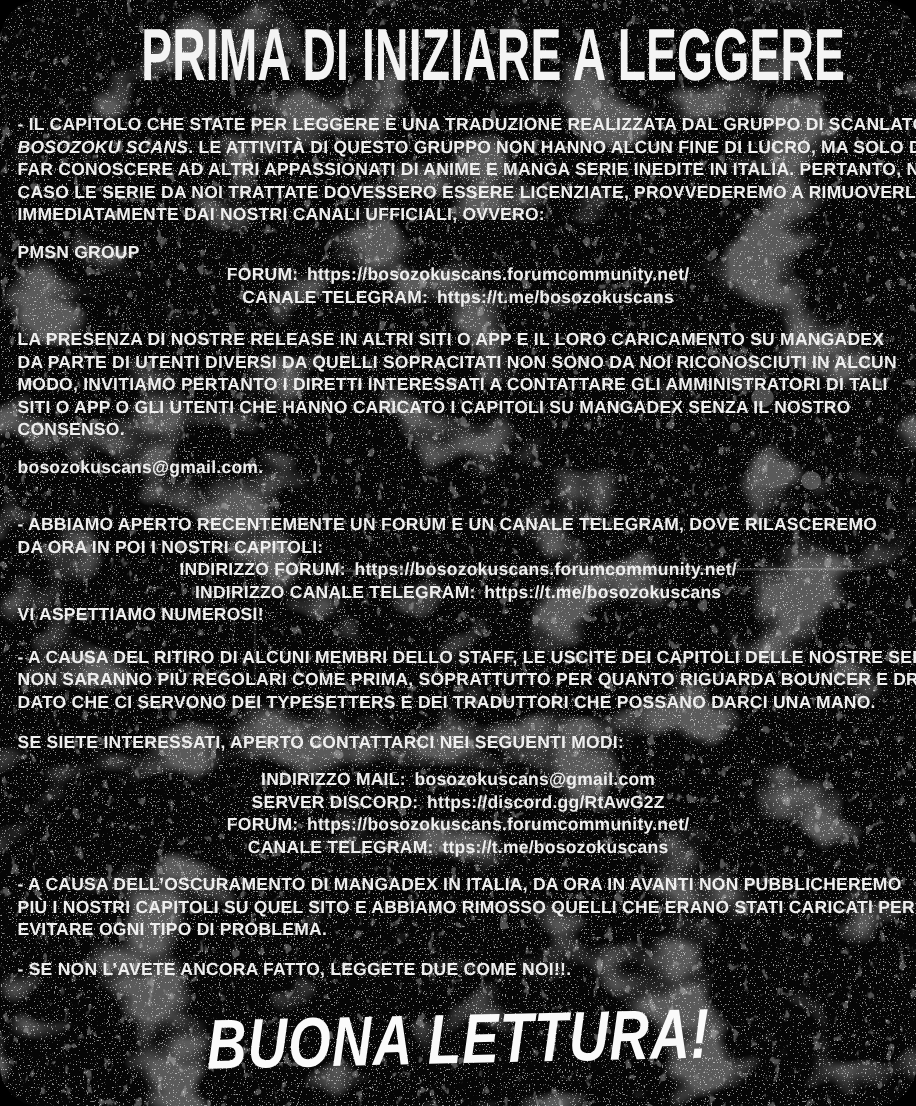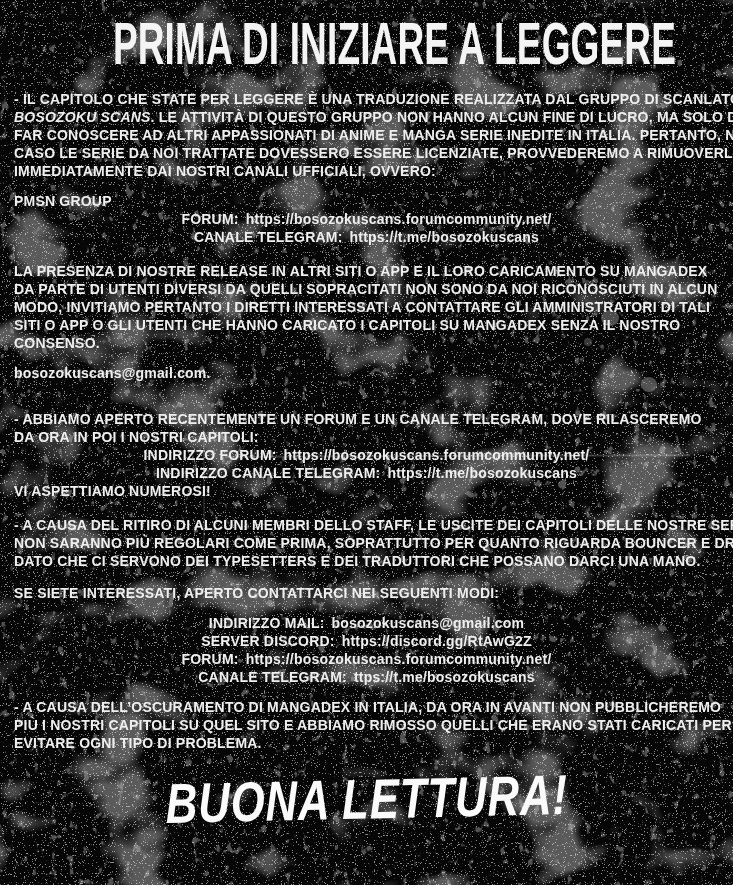--- a/index.html
+++ b/index.html
@@ -1,20 +1,20 @@
 <!DOCTYPE html>
 <html><head>
 <meta charset="utf-8">
 <style>
   html,body{margin:0;padding:0;background:#000;}
   .page{
     position:relative;width:733px;height:885px;overflow:hidden;
     background:#070707;color:#efefef;
     font-family:"Liberation Sans",sans-serif;font-weight:bold;
-    font-size:14px;line-height:18px;letter-spacing:0.2px;
+    font-size:14px;line-height:18px;letter-spacing:0.2px;border-radius:32px;
   }
   .grunge{position:absolute;top:0;left:0;z-index:0;pointer-events:none;}
   .scratch-h{position:absolute;left:225px;top:455px;width:465px;height:2px;
     background:rgba(255,255,255,0.20);transform:rotate(-0.2deg);z-index:1;}
   .scratch-v{position:absolute;left:203px;top:423px;width:2px;height:122px;
     background:rgba(255,255,255,0.10);z-index:1;}
   .blob{position:absolute;border-radius:50%;background:rgba(135,135,135,0.55);z-index:1;}
   .blob1{left:601px;top:310px;width:18px;height:16px;}
   .blob2{left:641px;top:377px;width:16px;height:15px;}
   .blob3{left:584px;top:338px;width:8px;height:8px;background:rgba(120,120,120,0.45);}
@@ -143,19 +143,22 @@
         <span class="lbl">CANALE TELEGRAM:</span><span>ttps://t.me/bosozokuscans</span>
       </div>
     </div>
 
     <div class="block mb14">
         <div class="tl">- A CAUSA DELL’OSCURAMENTO DI MANGADEX IN ITALIA, DA ORA IN AVANTI NON PUBBLICHEREMO</div>
         <div class="tl">PIÙ I NOSTRI CAPITOLI SU QUEL SITO E ABBIAMO RIMOSSO QUELLI CHE ERANO STATI CARICATI PER</div>
         <div class="tl">EVITARE OGNI TIPO DI PROBLEMA.</div>
       </div>
 
+    <div class="block">
+      <div class="tl">- SE NON L’AVETE ANCORA FATTO, LEGGETE DUE COME NOI!!.</div>
+    </div>
 
     <div class="footer">
       <span class="footer-inner">BUONA LETTURA!</span>
     </div>
 
   </div>
 </div>
 
 </body></html>

